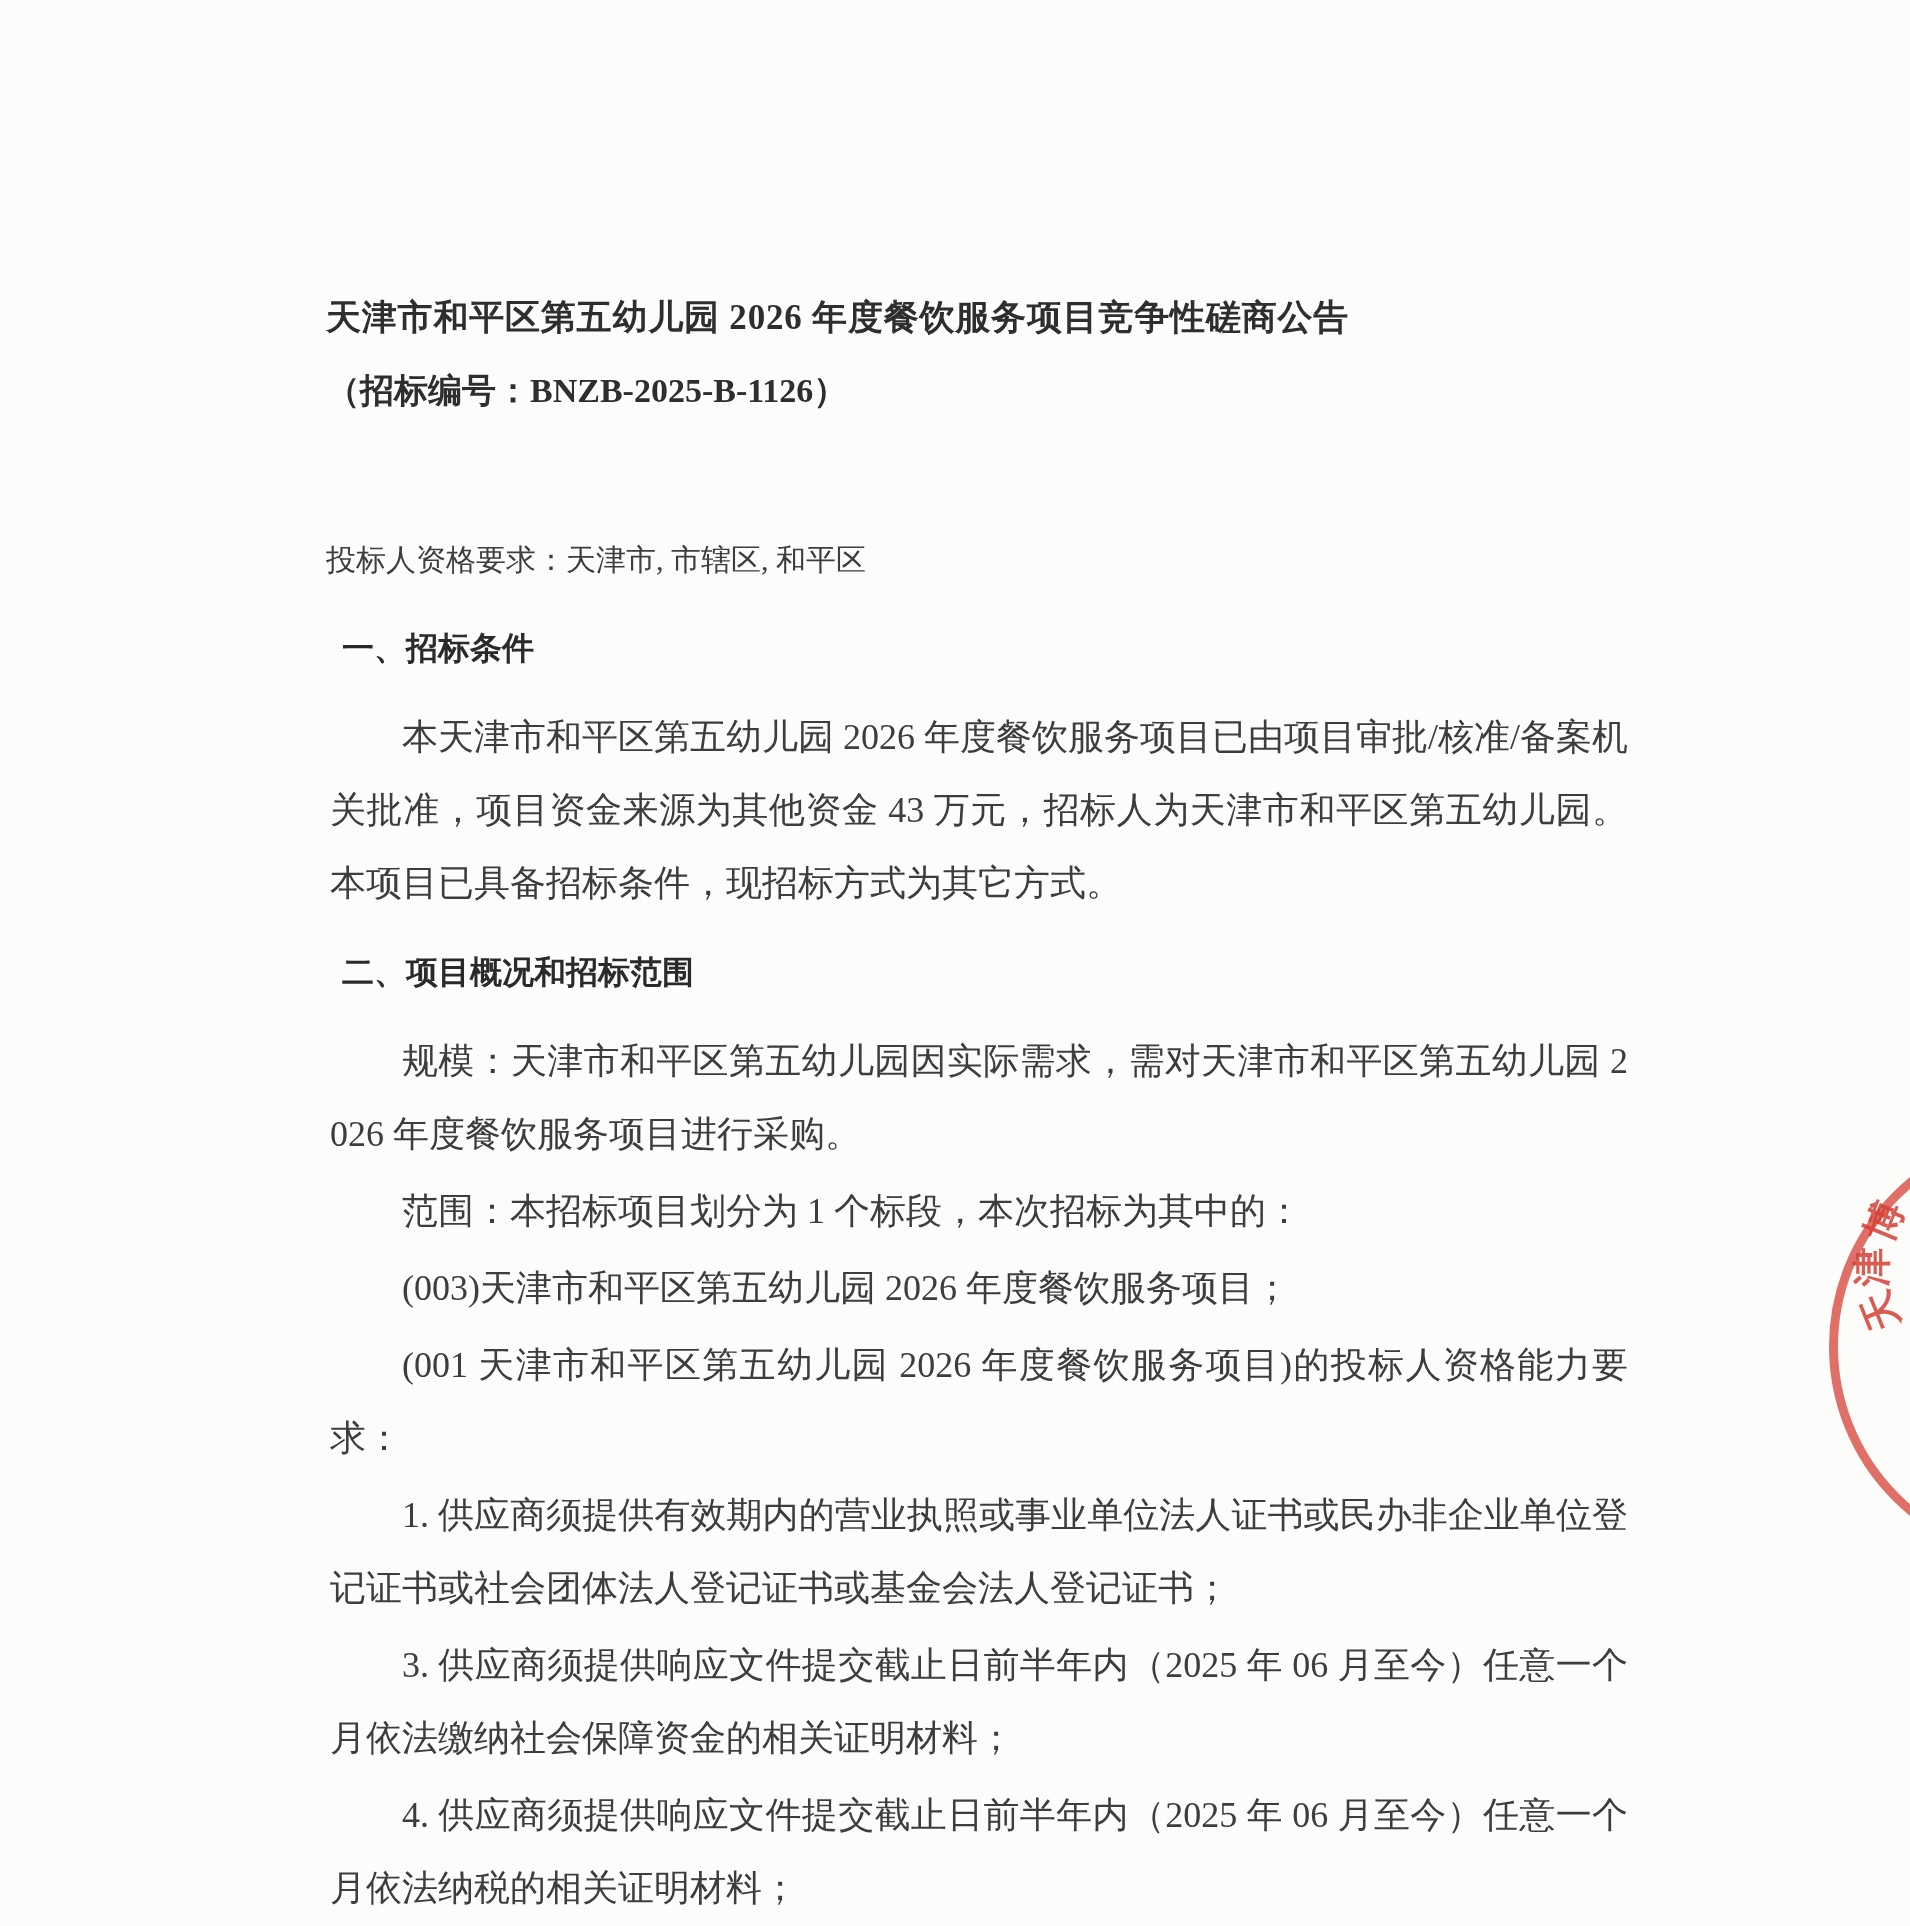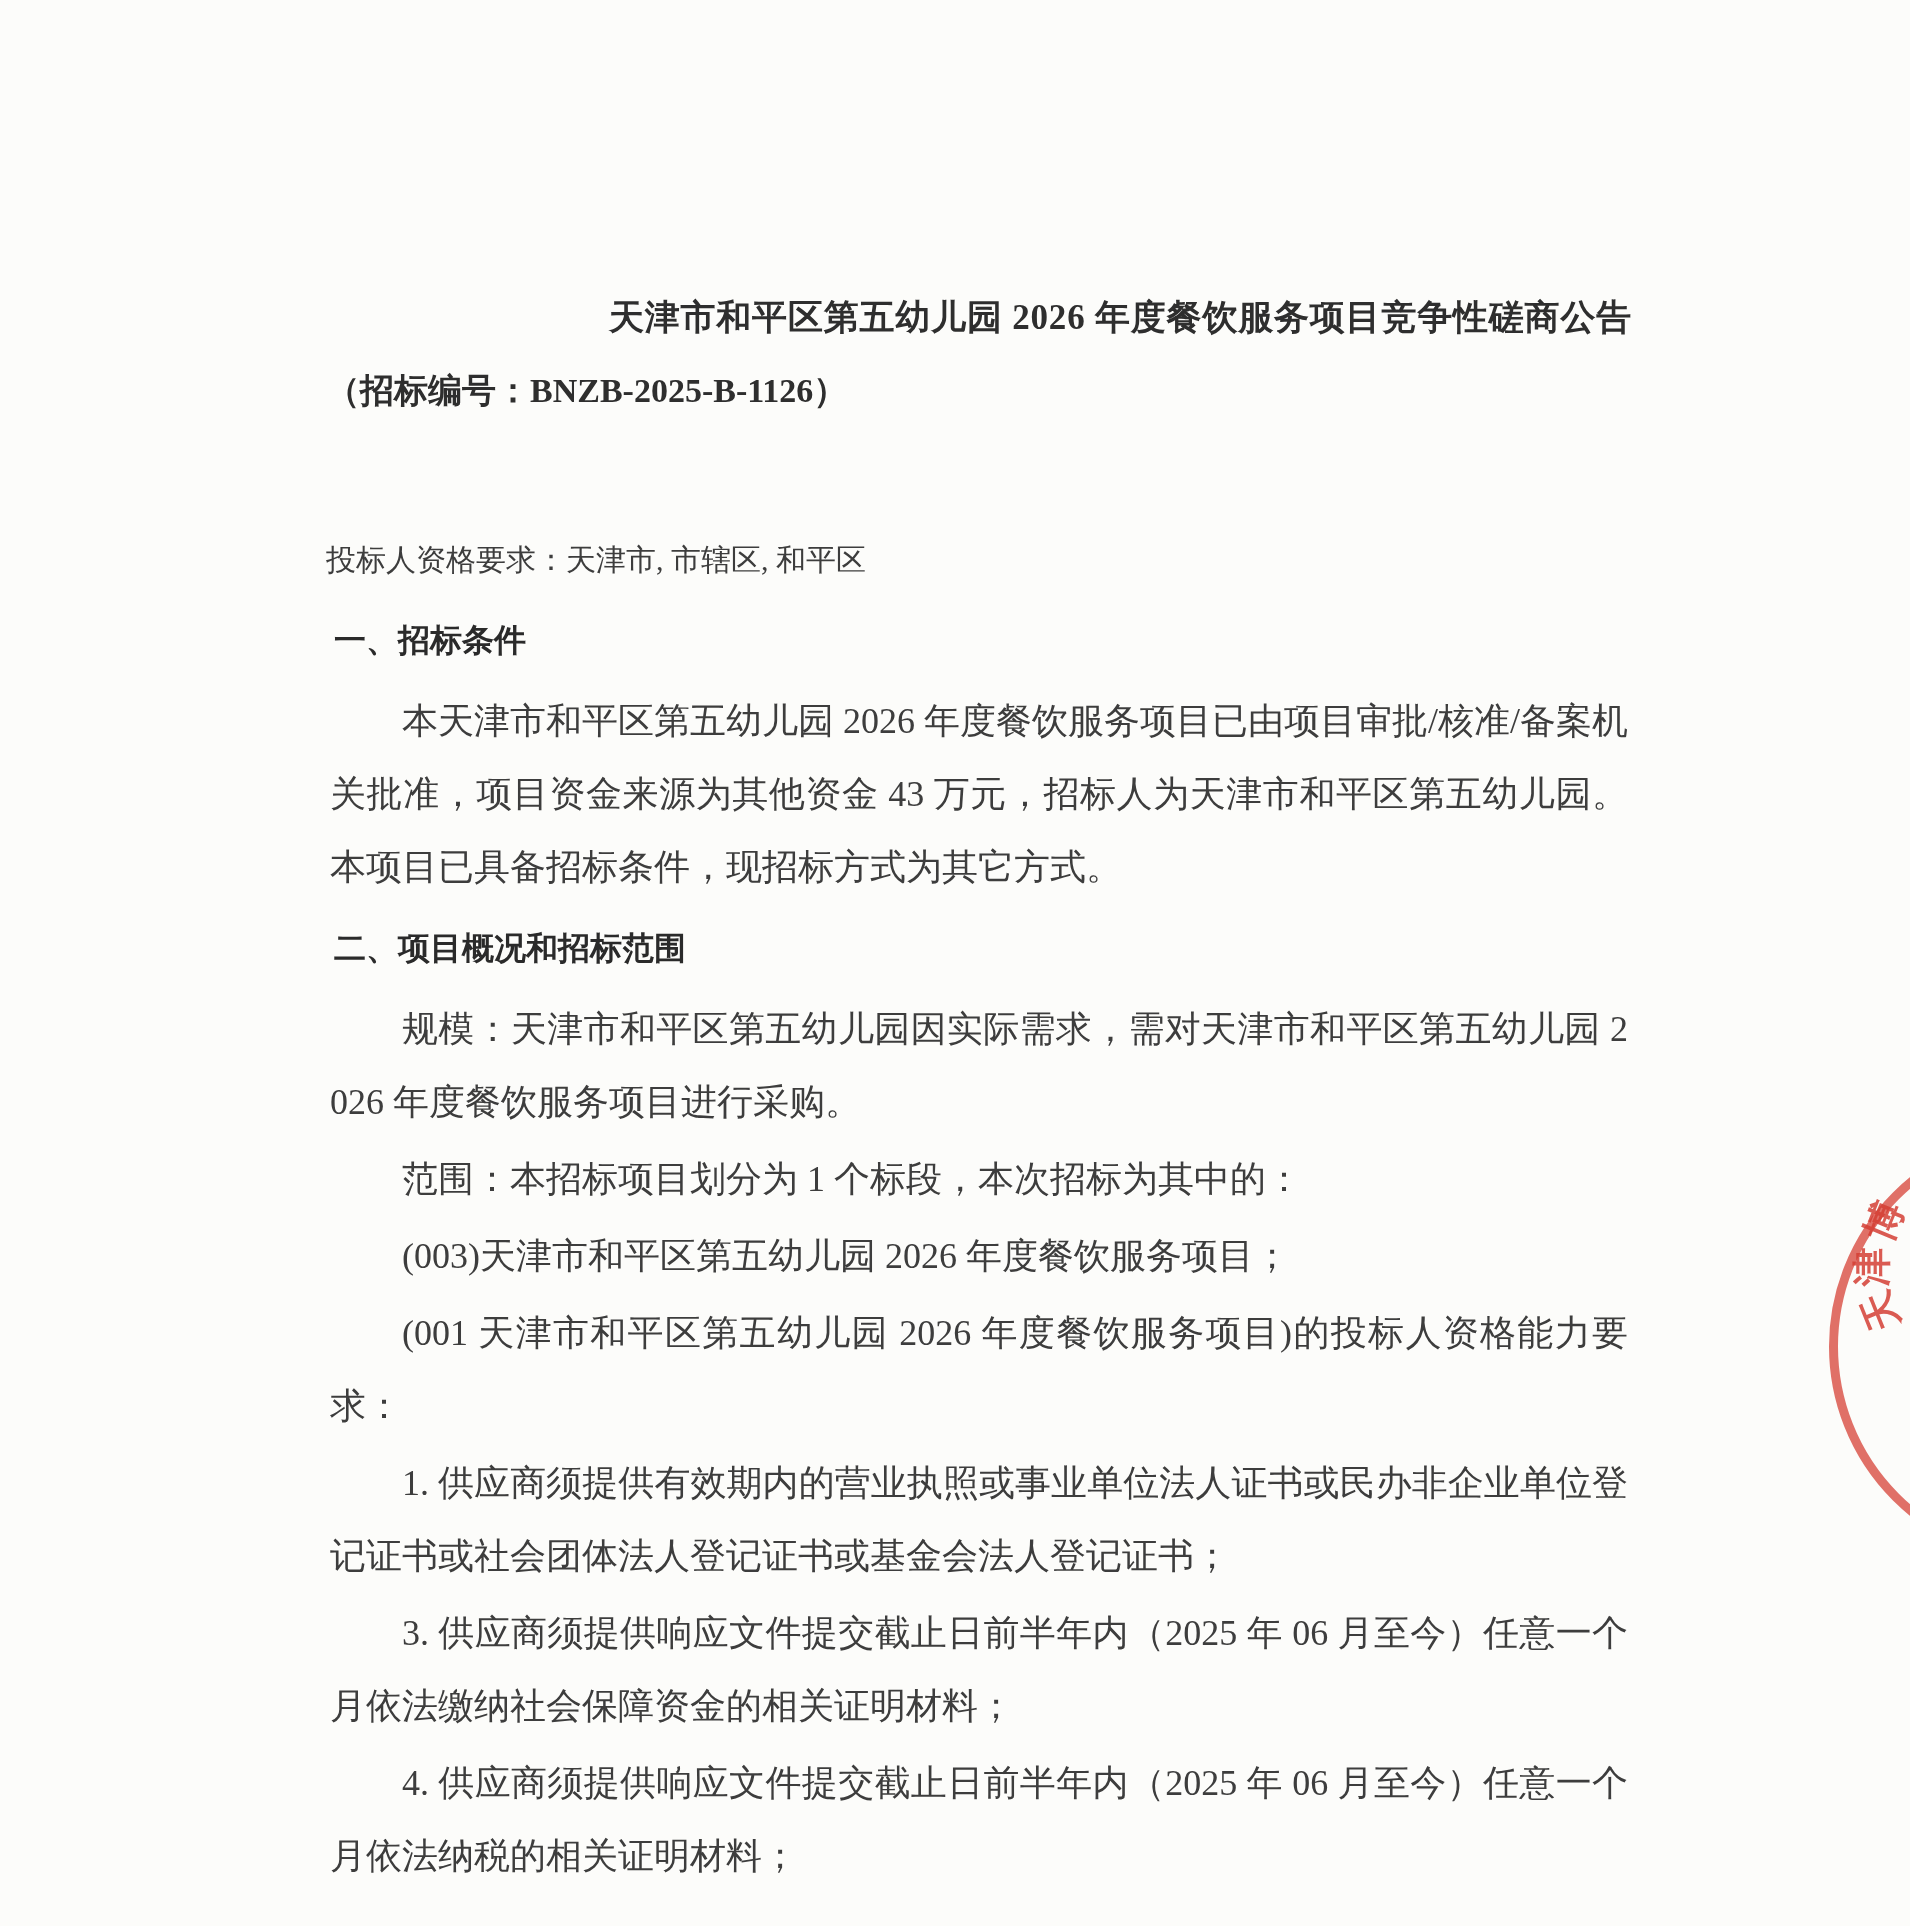--- a/index.html
+++ b/index.html
@@ -17,21 +17,21 @@
   .page-content {
     position: absolute;
     left: 326px;
     top: 281px;
     width: 1306px;
   }
   .doc-title {
     font-size: 35px;
     font-weight: 700;
     color: #2e2e2e;
-    text-align: right;
+    text-align: left;
     line-height: 73px;
     margin: 0;
     letter-spacing: 0.8px;
   }
   .doc-subtitle {
     font-size: 34px;
     font-weight: 700;
     color: #2e2e2e;
     text-align: left;
     line-height: 73px;
@@ -43,21 +43,21 @@
     line-height: 73px;
     margin: 96px 0 0 0;
     text-align: justify;
     word-break: break-all;
   }
   .section-heading {
     font-size: 32px;
     font-weight: 700;
     color: #2a2a2a;
     line-height: 73px;
-    margin: 8px;
+    margin: 16px;
   }
   .body-para {
     font-size: 36px;
     color: #3d3d3d;
     line-height: 73px;
     margin: 4px;
     text-align: justify;
     text-justify: inter-ideograph;
     word-break: break-all;
   }

